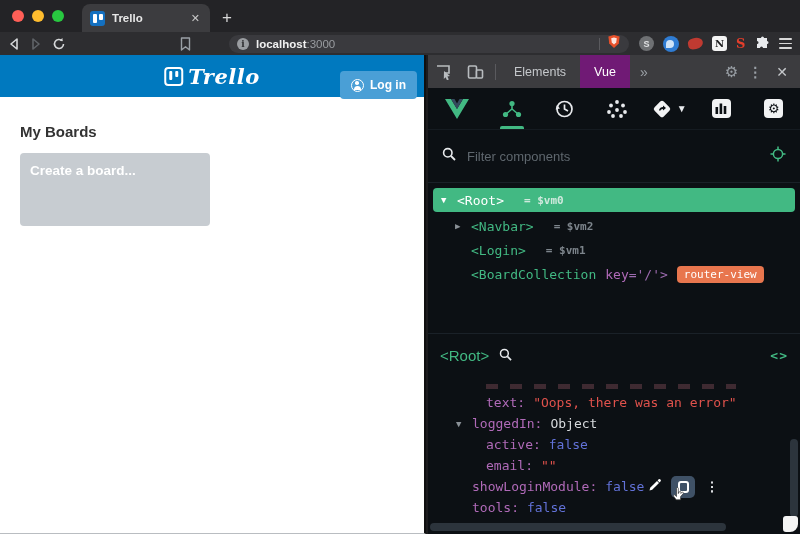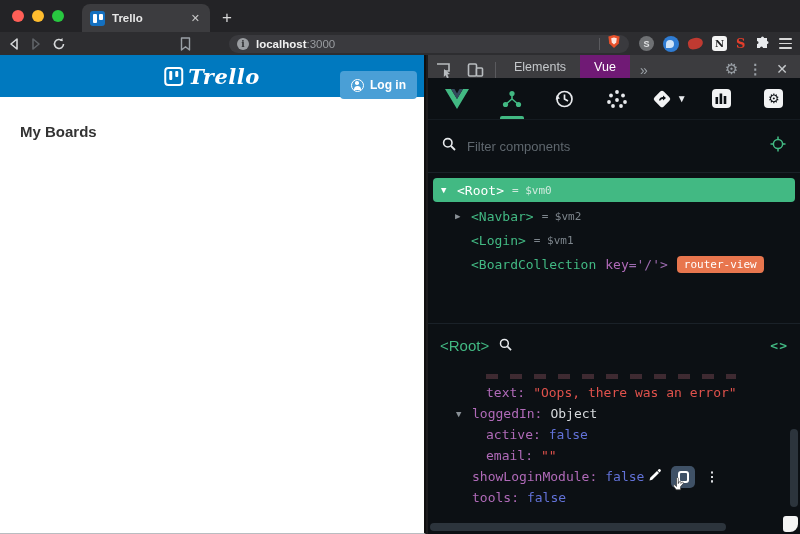--- a/index.html
+++ b/index.html
@@ -65,21 +65,21 @@
                         border-radius:50%; background:#fff; }
   .person-ico::after { content:""; position:absolute; left:1.6px; top:6px; width:7.2px; height:4.6px;
                        border-radius:4px 4px 0 0; background:#fff; }
   .boards-heading { margin:26px 0 0 20px; font-size:15px; font-weight:bold; color:#333; }
   .board-card { margin:13px 0 0 20px; width:190px; height:73px; background:#c7ccd1; border-radius:4px; padding:8px 10px; }
   .board-card .label { color:#fff; font-size:13.5px; font-weight:bold; }
 
   
   .devtools { position:absolute; left:428px; top:55px; right:0; bottom:0; background:#0c1014;
               display:flex; flex-direction:column; }
-  .dt-tabbar { height:23px; background:#3c3c3f; display:flex; align-items:flex-end; flex:none; }
+  .dt-tabbar { height:33px; background:#3c3c3f; display:flex; align-items:center; flex:none; }
   .dt-ico { padding:0 7px; display:flex; align-items:center; }
   .dt-divider { width:1px; height:16px; background:#5a5a5e; margin:0 4px; }
   .dt-tab { height:100%; display:flex; align-items:center; padding:0 14px; font-size:12.5px; color:#c5c8cb; }
   .dt-tab.active { background:#701a75; color:#fff; }
   .dt-more { color:#9aa0a6; font-size:14px; padding:0 10px; }
   .dt-right { margin-left:auto; display:flex; align-items:center; gap:4px; padding-right:8px; }
   .dt-gear { color:#9aa0a6; font-size:15px; }
   .dt-kebab { color:#9aa0a6; font-size:14px; font-weight:bold; padding:0 6px; }
   .dt-close { color:#c5c8cb; font-size:14px; padding:0 4px; }
 
@@ -101,21 +101,21 @@
 
   .tree { height:150px; flex:none; padding-top:5px; font-family:"DejaVu Sans Mono", monospace; font-size:13px; }
   .trow { height:24px; display:flex; align-items:center; }
   .trow.selected { background:#42b983; border-radius:4px; margin:0 5px 2px 5px; padding-left:8px; }
   .trow:not(.selected) { padding-left:13px; }
   .tw-caret { width:16px; color:#fff; font-size:9px; flex:none; }
   .tw-caret.dim { color:#8a9197; margin-left:14px; }
   .tw-indent { width:30px; flex:none; }
   .tag-sel { color:#fff; }
   .tag { color:#42b983; }
-  .vm { color:#cfe9dd; font-size:11px; margin-left:8px; }
+  .vm { color:#cfe9dd; font-size:11px; margin-left:20px;font-weight:bold; }
   .vm.dim { color:#7d858c; }
   .t-attr { color:#b06ab8; margin-left:9px; }
   .t-attrval { color:#9d6bb0; }
   .badge { background:#e8764e; color:#fff; font-size:11px; border-radius:4px; padding:2px 7px; margin-left:9px; }
 
   .insp-header { height:44px; flex:none; border-top:1px solid #1a2128; display:flex; align-items:center;
                  padding:0 12px; gap:10px; }
   .insp-comp { color:#42b983; font-size:15px; }
   .code-ico { margin-left:auto; color:#42b983; font-size:13px; font-weight:bold;
               font-family:"DejaVu Sans Mono", monospace; letter-spacing:1px; }
@@ -227,20 +227,23 @@
             <i class="b2"></i>
           </span>
         <span class="brand-name">Trello</span>
       </div>
       <div class="login-btn">
         <span class="person-ico"></span>
         <span class="label">Log in</span>
       </div>
     </div>
     <div class="boards-heading">My Boards</div>
+    <div class="board-card">
+      <span class="label">Create a board...</span>
+    </div>
   </div>
 
   <div class="devtools">
 
     <div class="dt-tabbar">
       <span class="dt-ico">
         <svg width="18" height="16" viewBox="0 0 18 16">
             <path d="M2 2 h12 v7 h-4" fill="none" stroke="#b8bcbf" stroke-width="1.6"></path>
             <path d="M9 7 l6 5 l-2.6 .5 l1.4 3 l-1.8 .8 l-1.4 -3 l-1.8 1.8 Z" fill="#b8bcbf"></path>
           </svg>

